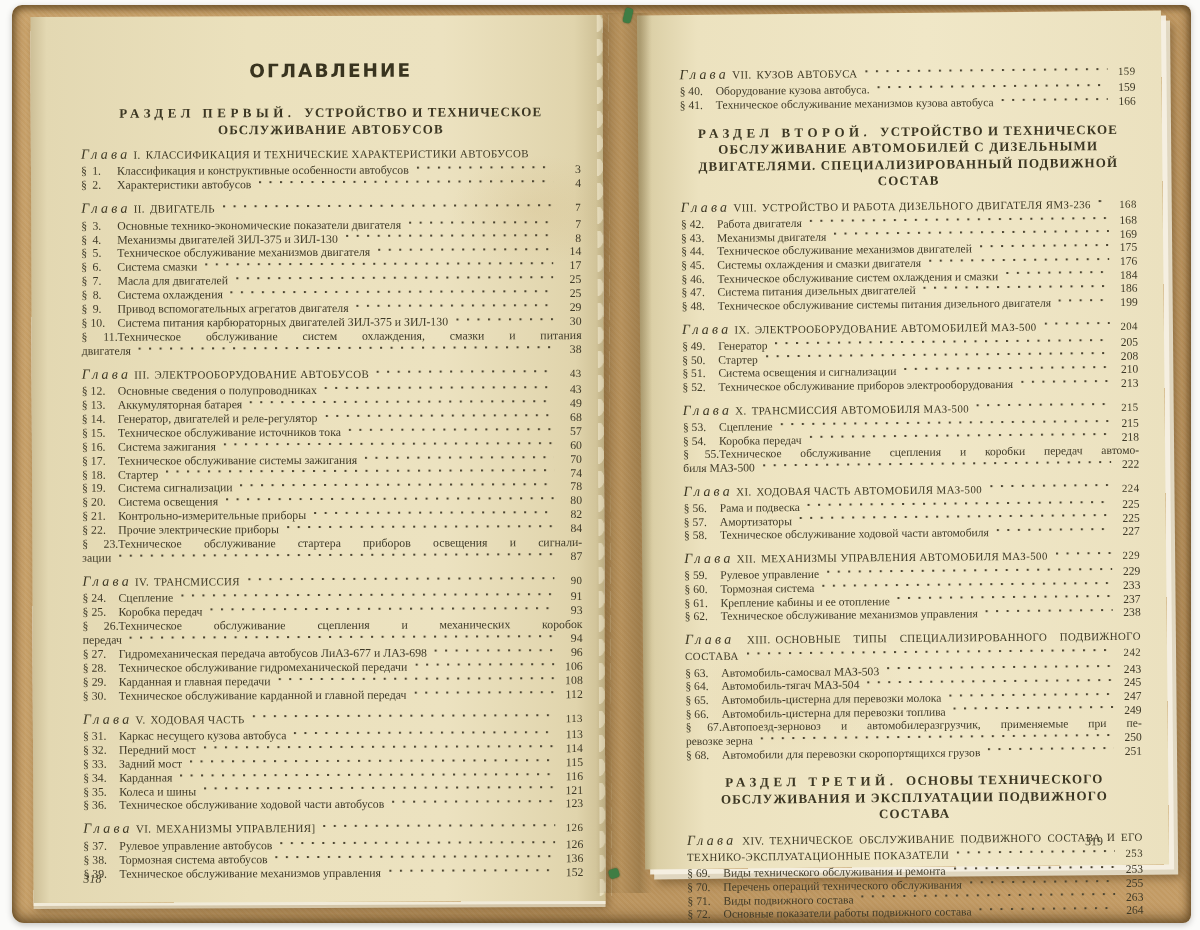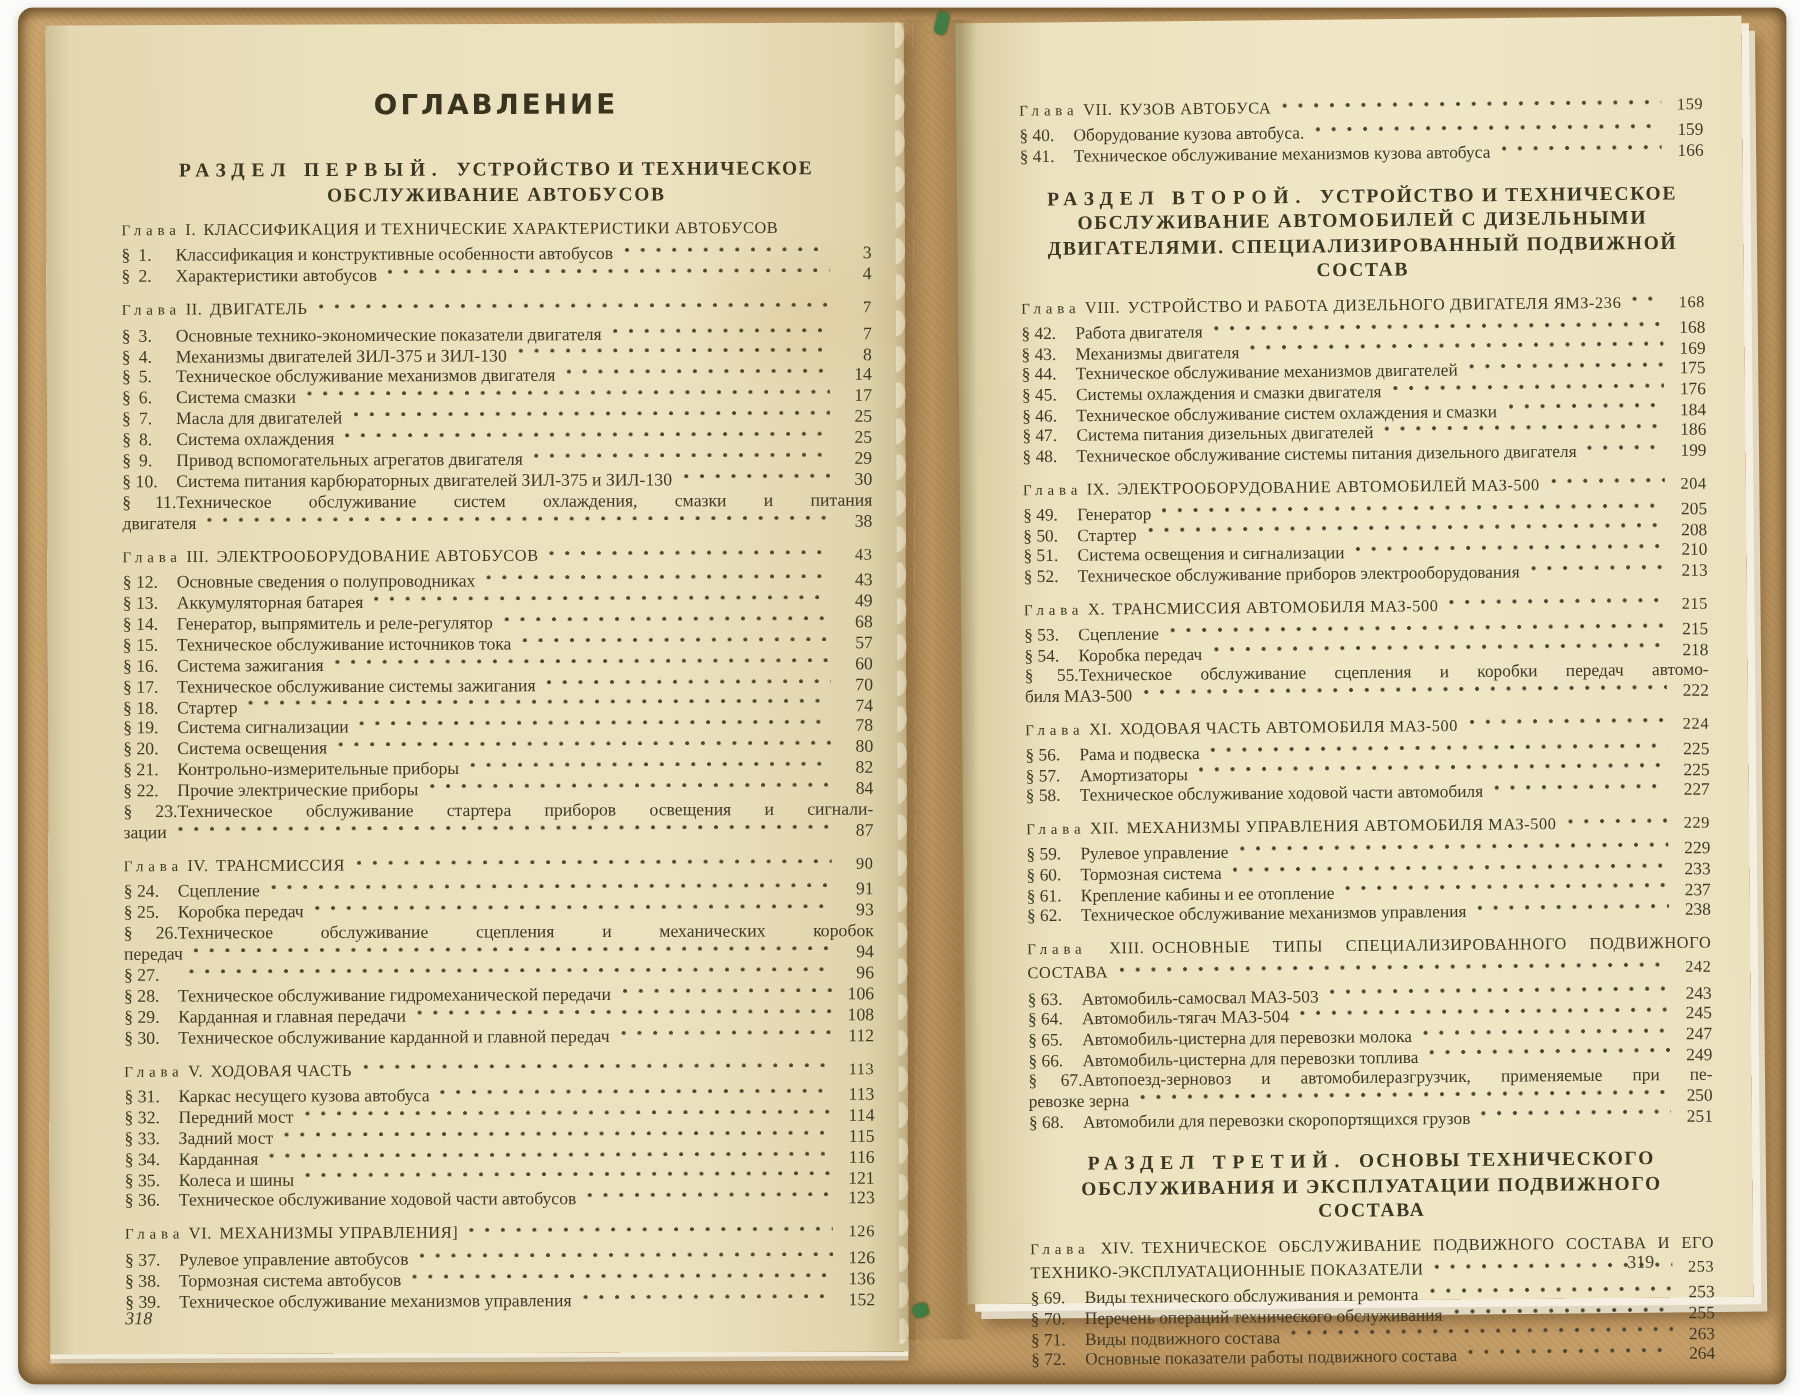--- a/index.html
+++ b/index.html
@@ -43,21 +43,21 @@
   .toc{font-size:11.8px;line-height:13.9px;}
   .page-right .toc{font-size:11.6px;line-height:13.7px;}
 
   .section{ text-align:center;margin:13px 0 7px;font-size:13px;line-height:16.5px;
     letter-spacing:1.1px;color:#3c3723;font-weight:600;}
   .sec-spaced{letter-spacing:4.5px;}
 
   .row{display:flex;align-items:baseline;}
   .row.chapter{margin-top:9px;margin-bottom:2.5px;font-size:10.9px;letter-spacing:.4px;color:#3d3824;}
   .row.chapter + .row.chapter{margin-top:0;}
-  .gl-word{letter-spacing:3.2px;font-size:10px;}
+  .gl-word{letter-spacing:3.2px;font-size:14px;font-style:italic;}
   .ch-title{margin-left:5px;}
   .enum{display:inline-block;min-width:36px;white-space:pre;}
   .lead{flex:1 1 8px;min-width:8px;margin:0 3px 0 7px;align-self:stretch;
     background-image:radial-gradient(circle at 2px 2px,#4c4531 1.05px,rgba(0,0,0,0) 1.5px);
     background-size:10.5px 10px;background-repeat:repeat-x;background-position:left bottom 2px;}
   .pg{min-width:25px;text-align:right;}
   .row.wrap1{display:block;text-align:justify;text-align-last:justify;}
 
   .folio{position:absolute;bottom:16px;font-size:12px;color:#45402c;}
   .folio-left{left:50px;font-style:italic;}
@@ -165,21 +165,21 @@
               <span class="pg">43</span>
             </div>
             <div class="row entry">
               <span class="enum">§ 13.</span>
               <span class="txt">Аккумуляторная батарея</span>
               <span class="lead"></span>
               <span class="pg">49</span>
             </div>
             <div class="row entry">
               <span class="enum">§ 14.</span>
-              <span class="txt">Генератор, выпрямитель и реле-регулятор</span>
+              <span class="txt">Генератор, двигателей и реле-регулятор</span>
               <span class="lead"></span>
               <span class="pg">68</span>
             </div>
             <div class="row entry">
               <span class="enum">§ 15.</span>
               <span class="txt">Техническое обслуживание источников тока</span>
               <span class="lead"></span>
               <span class="pg">57</span>
             </div>
             <div class="row entry">
@@ -249,20 +249,21 @@
               <span class="pg">93</span>
             </div>
             <div class="row entry wrap1"><span class="enum">§ 26.</span><span class="txt">Техническое обслуживание сцепления и механических коробок</span></div>
             <div class="row entry">
               <span class="txt">передач</span>
               <span class="lead"></span>
               <span class="pg">94</span>
             </div>
             <div class="row entry">
               <span class="enum">§ 27.</span>
+              <span class="txt">Гидромеханическая передача автобусов ЛиАЗ-677 и ЛАЗ-698</span>
               <span class="lead"></span>
               <span class="pg">96</span>
             </div>
             <div class="row entry">
               <span class="enum">§ 28.</span>
               <span class="txt">Техническое обслуживание гидромеханической передачи</span>
               <span class="lead"></span>
               <span class="pg">106</span>
             </div>
             <div class="row entry">

